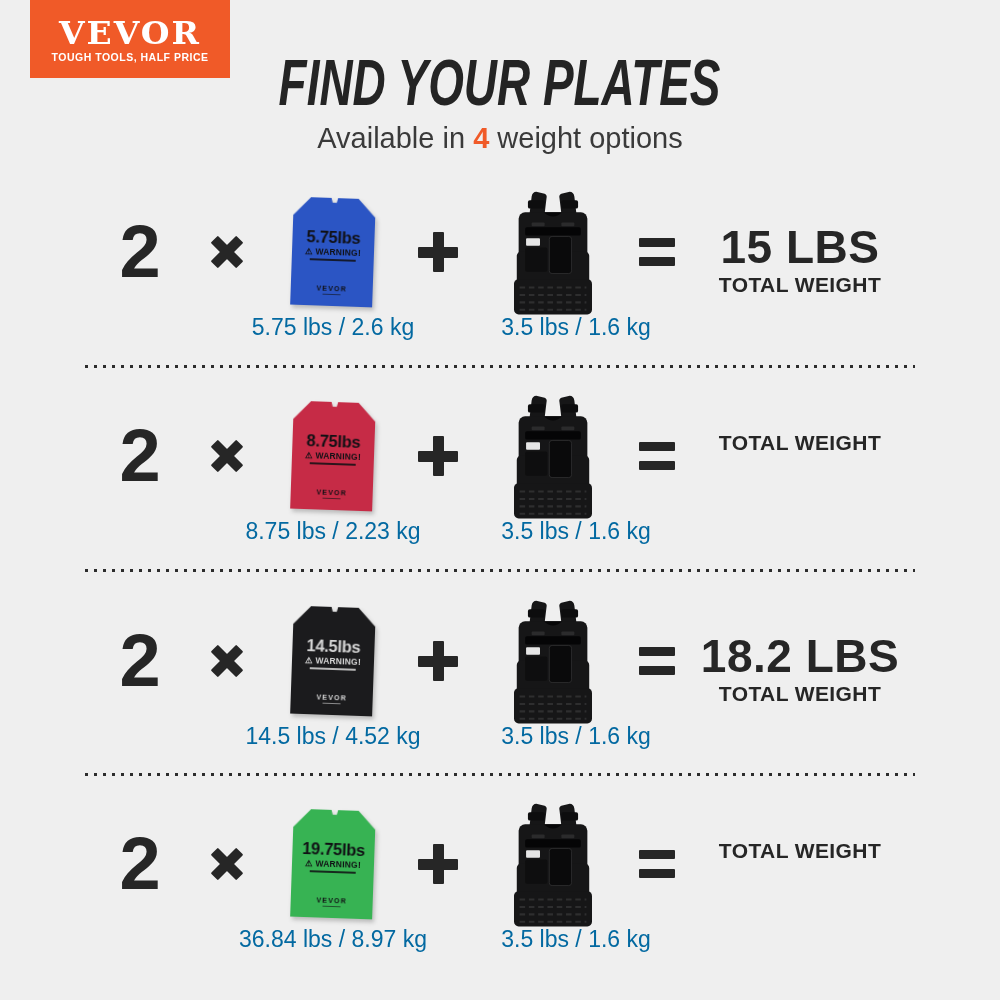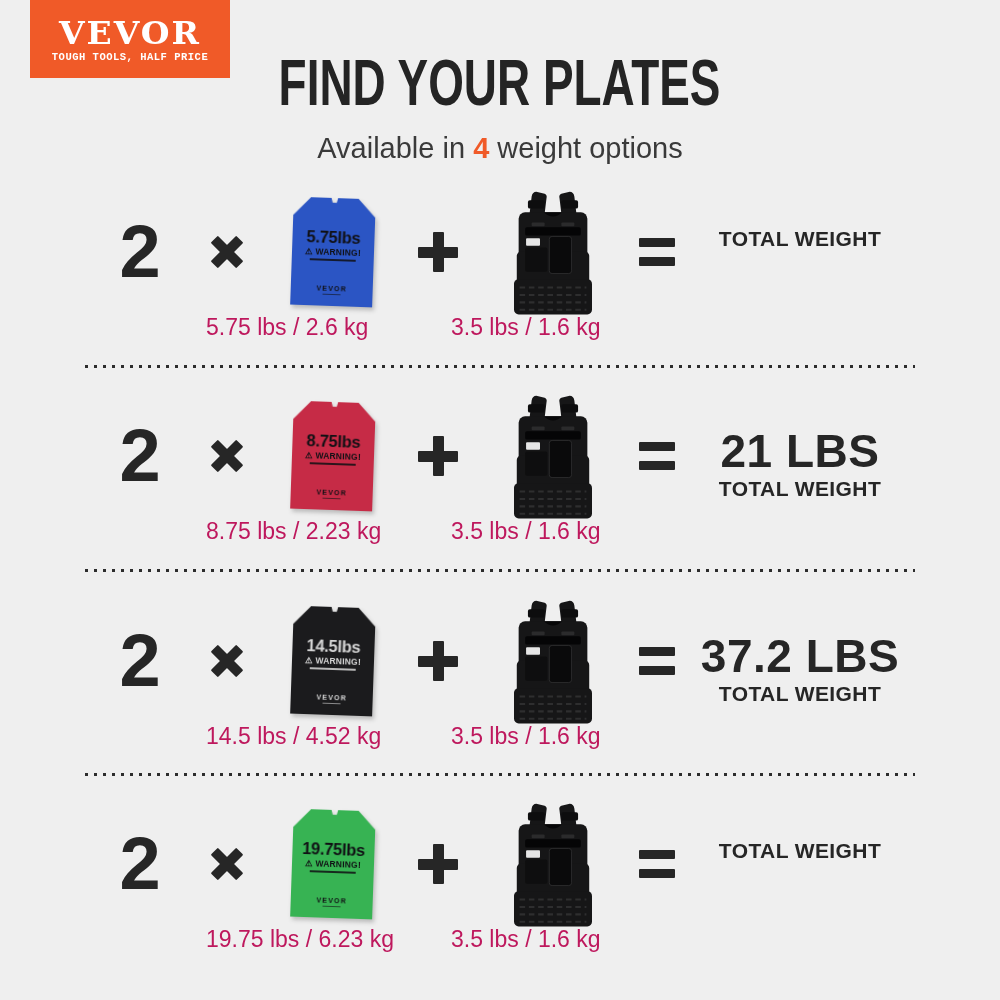--- a/index.html
+++ b/index.html
@@ -5,26 +5,26 @@
   * { margin:0; padding:0; box-sizing:border-box; }
   html,body { width:1000px; height:1000px; }
   body { font-family:"Liberation Sans", sans-serif; background:#efefef; position:relative; overflow:hidden; }
   .canvas { position:absolute; inset:0; width:1000px; height:1000px; background:#efefef; }
 
   
   .logo { position:absolute; left:30px; top:0; width:200px; height:78px; background:#f05a28;
           display:flex; flex-direction:column; align-items:center; justify-content:center; gap:2px; }
   .logo-brand { color:#fff; font-family:"DejaVu Serif", serif; font-weight:bold; font-size:33px;
                 letter-spacing:2px; line-height:1; transform:scaleY(.96); }
-  .logo-tagline { color:#fff; font-size:10.5px; font-weight:bold; letter-spacing:.5px;font-family:Liberation Mono, monospace; }
-
-  .title { position:absolute; left:0; top:52px; width:1000px; text-align:center; white-space:nowrap; color:#242424; }
+  .logo-tagline { color:#fff; font-size:10.5px; font-weight:bold; letter-spacing:.5px; }
+
+  .title { position:absolute; left:0; top:52px; width:1000px; text-align:center; white-space:nowrap; color:#242424;font-style:italic; }
   .title .condense { display:inline-block; font-size:62px; font-weight:bold; letter-spacing:0;
                      transform:scaleX(.74) scaleY(1.04); transform-origin:center; line-height:1; }
-  .subtitle { position:absolute; left:0; top:132px; width:1000px; text-align:center;
+  .subtitle { position:absolute; left:0; top:122px; width:1000px; text-align:center;
               font-size:29px; color:#3a3a3a; }
   .subtitle .hl { font-weight:bold; }
 
   
   .row { position:absolute; left:0; width:1000px; height:170px; }
   .row-1 { top:190px; } .row-2 { top:394px; } .row-3 { top:599px; } .row-4 { top:802px; }
 
   .qty { position:absolute; left:90px; top:8px; width:100px; height:108px;
          display:flex; align-items:center; justify-content:center;
          font-size:74px; font-weight:bold; color:#262626; line-height:1; }
@@ -56,21 +56,21 @@
 
   
   .vest { position:absolute; left:506px; top:0; width:94px; height:130px; }
 
   
   .total { position:absolute; left:670px; top:34px; width:260px; text-align:center; color:#262626; }
   .total-value { font-size:46px; font-weight:bold; line-height:1; letter-spacing:.5px; }
   .total-label { font-size:21px; font-weight:bold; letter-spacing:.4px; margin-top:3px; }
 
   
-  .caption { position:absolute; top:124px; font-size:23px; color:#be185d; text-align:left; white-space:nowrap; }
+  .caption { position:absolute; top:124px; font-size:23px; color:#0369a1; text-align:center; white-space:nowrap; }
   .caption-plate { left:206px; width:254px; }
   .caption-vest { left:451px; width:250px; }
 
   
   .sep { position:absolute; left:85px; width:830px; height:3px;
          background-image:repeating-linear-gradient(to right, #2c2c2c 0 3px, transparent 3px 9px); }
   .sep-1 { top:365px; } .sep-2 { top:569px; } .sep-3 { top:773px; }
 
   .hidden-defs { position:absolute; width:0; height:0; overflow:hidden; }
 </style>
@@ -138,20 +138,21 @@
         <div class="bar v"></div>
       </div>
     <svg class="vest">
         <use href="#vest-symbol"></use>
       </svg>
     <div class="op op-eq">
         <div class="bar t"></div>
         <div class="bar b"></div>
       </div>
     <div class="total">
+      <div class="total-value">15 LBS</div>
       <div class="total-label">TOTAL WEIGHT</div>
     </div>
     <div class="caption caption-plate">5.75 lbs / 2.6 kg</div>
     <div class="caption caption-vest">3.5 lbs / 1.6 kg</div>
   </div>
 
   <div class="sep sep-1"></div>
 
   <div class="row row-2">
     <div class="qty">2</div>
@@ -172,21 +173,20 @@
         <div class="bar v"></div>
       </div>
     <svg class="vest">
         <use href="#vest-symbol"></use>
       </svg>
     <div class="op op-eq">
         <div class="bar t"></div>
         <div class="bar b"></div>
       </div>
     <div class="total">
-      <div class="total-value">21 LBS</div>
       <div class="total-label">TOTAL WEIGHT</div>
     </div>
     <div class="caption caption-plate">8.75 lbs / 2.23 kg</div>
     <div class="caption caption-vest">3.5 lbs / 1.6 kg</div>
   </div>
 
   <div class="sep sep-2"></div>
 
   <div class="row row-3">
     <div class="qty">2</div>
@@ -207,21 +207,21 @@
         <div class="bar v"></div>
       </div>
     <svg class="vest">
         <use href="#vest-symbol"></use>
       </svg>
     <div class="op op-eq">
         <div class="bar t"></div>
         <div class="bar b"></div>
       </div>
     <div class="total">
-      <div class="total-value">37.2 LBS</div>
+      <div class="total-value">18.2 LBS</div>
       <div class="total-label">TOTAL WEIGHT</div>
     </div>
     <div class="caption caption-plate">14.5 lbs / 4.52 kg</div>
     <div class="caption caption-vest">3.5 lbs / 1.6 kg</div>
   </div>
 
   <div class="sep sep-3"></div>
 
   <div class="row row-4">
     <div class="qty">2</div>
@@ -244,17 +244,17 @@
     <svg class="vest">
         <use href="#vest-symbol"></use>
       </svg>
     <div class="op op-eq">
         <div class="bar t"></div>
         <div class="bar b"></div>
       </div>
     <div class="total">
       <div class="total-label">TOTAL WEIGHT</div>
     </div>
-    <div class="caption caption-plate">19.75 lbs / 6.23 kg</div>
+    <div class="caption caption-plate">36.84 lbs / 8.97 kg</div>
     <div class="caption caption-vest">3.5 lbs / 1.6 kg</div>
   </div>
 
 </div>
 
 </body></html>

